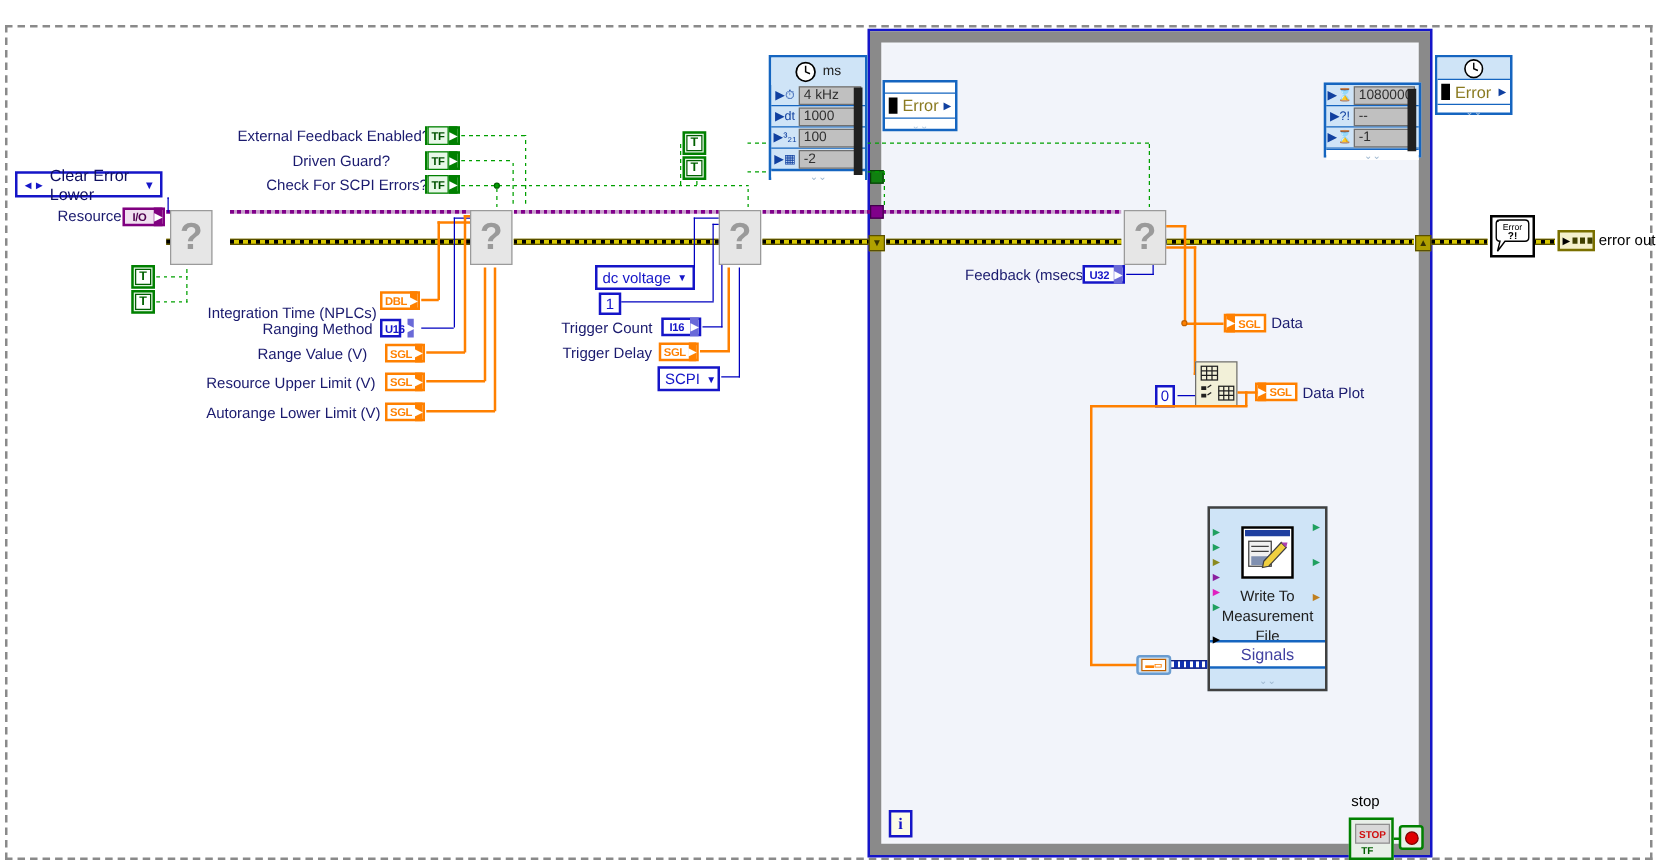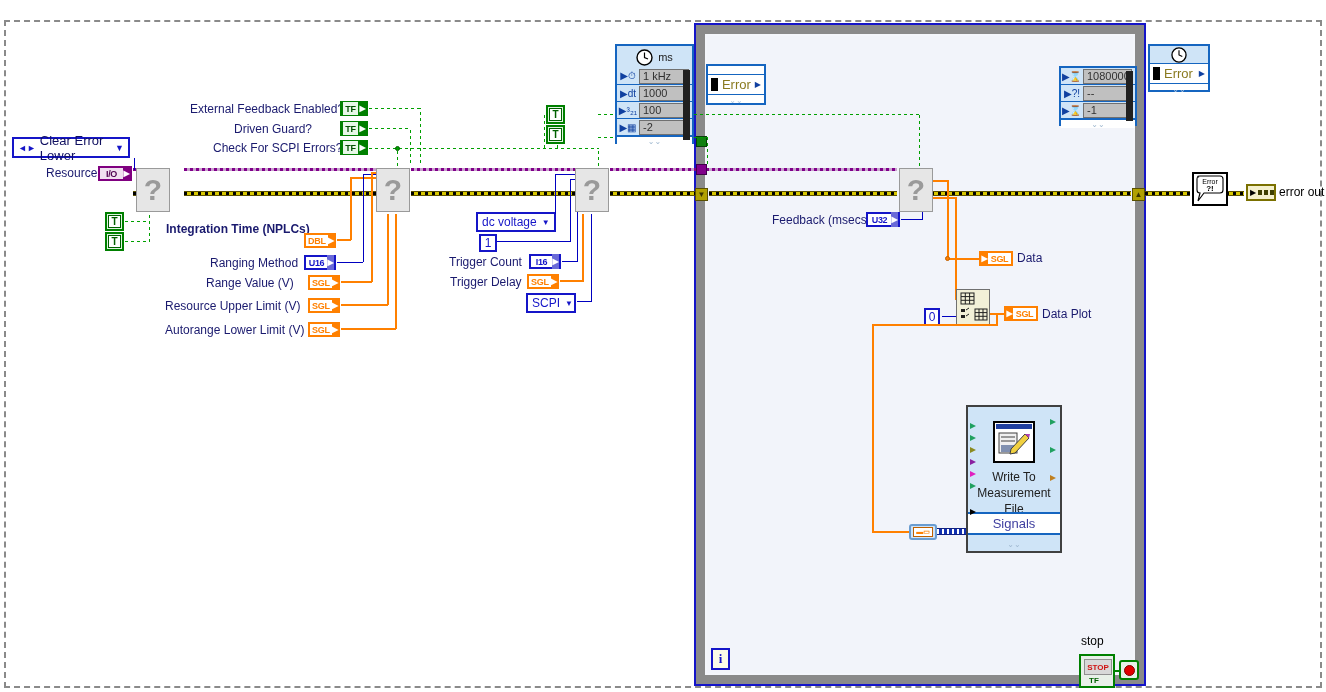--- a/index.html
+++ b/index.html
@@ -414,27 +414,27 @@
     <div class="boolwire v" style="left:913px; top:92px; height:52px;"></div>
     <div class="boolwire" style="left:592px; top:92px; width:322px;"></div>
 
     <div class="boolconst" style="left:540px; top:83px;">
         <span class="sq">T</span>
       </div>
     <div class="boolconst" style="left:540px; top:103px;">
         <span class="sq">T</span>
       </div>
 
-    <div class="lbl" style="left:160px; top:200px;font-weight:bold;">Integration Time (NPLCs)</div>
+    <div class="lbl" style="left:160px; top:221px;">Integration Time (NPLCs)</div>
     <div class="term t-sgl" style="left:298px; top:211px; width:32px;">
       <span class="inner">DBL</span>
       <span class="arrow">▶</span>
     </div>
     <div class="lbl" style="left:204px; top:234px;">Ranging Method</div>
-    <div class="term t-int" style="left:298px; top:233px; width:32px;">
+    <div class="term t-int" style="left:298px; top:233px; width:17px;">
       <span class="inner">U16</span>
       <span class="arrow">▶</span>
     </div>
     <div class="lbl" style="left:200px; top:254px;">Range Value (V)</div>
     <div class="term t-sgl" style="left:302px; top:253px; width:32px;">
       <span class="inner">SGL</span>
       <span class="arrow">▶</span>
     </div>
     <div class="lbl" style="left:159px; top:277px;">Resource Upper Limit (V)</div>
     <div class="term t-sgl" style="left:302px; top:276px; width:32px;">
@@ -505,21 +505,21 @@
     <div class="confnode" style="left:609px; top:22px; width:79px; height:100px;">
       <div class="titlebar">
         <svg width="17" height="17" viewBox="0 0 17 17">
           <circle cx="8.5" cy="8.5" r="7.5" fill="#ffffff" stroke="#000" stroke-width="1.4"></circle>
           <path d="M8.5 3.5 L8.5 8.5 L12 10" stroke="#000" stroke-width="1.2" fill="none"></path>
         </svg>
         <span>ms</span>
       </div>
       <div class="row">
         <span class="ikon">▶⏱</span>
-        <span class="val">1 kHz</span>
+        <span class="val">4 kHz</span>
       </div>
       <div class="row">
         <span class="ikon">▶dt</span>
         <span class="val">1000</span>
       </div>
       <div class="row">
         <span class="ikon">▶³₂₁</span>
         <span class="val">100</span>
       </div>
       <div class="row">

